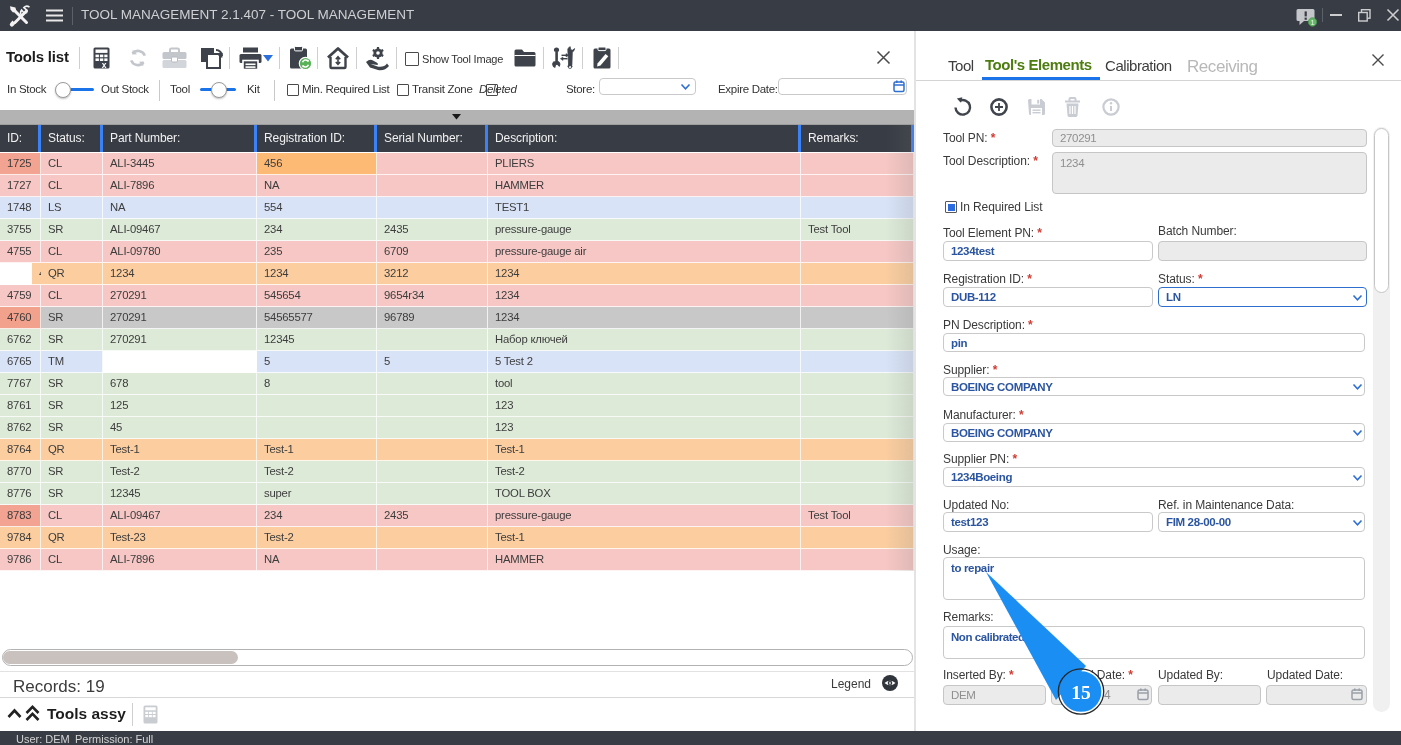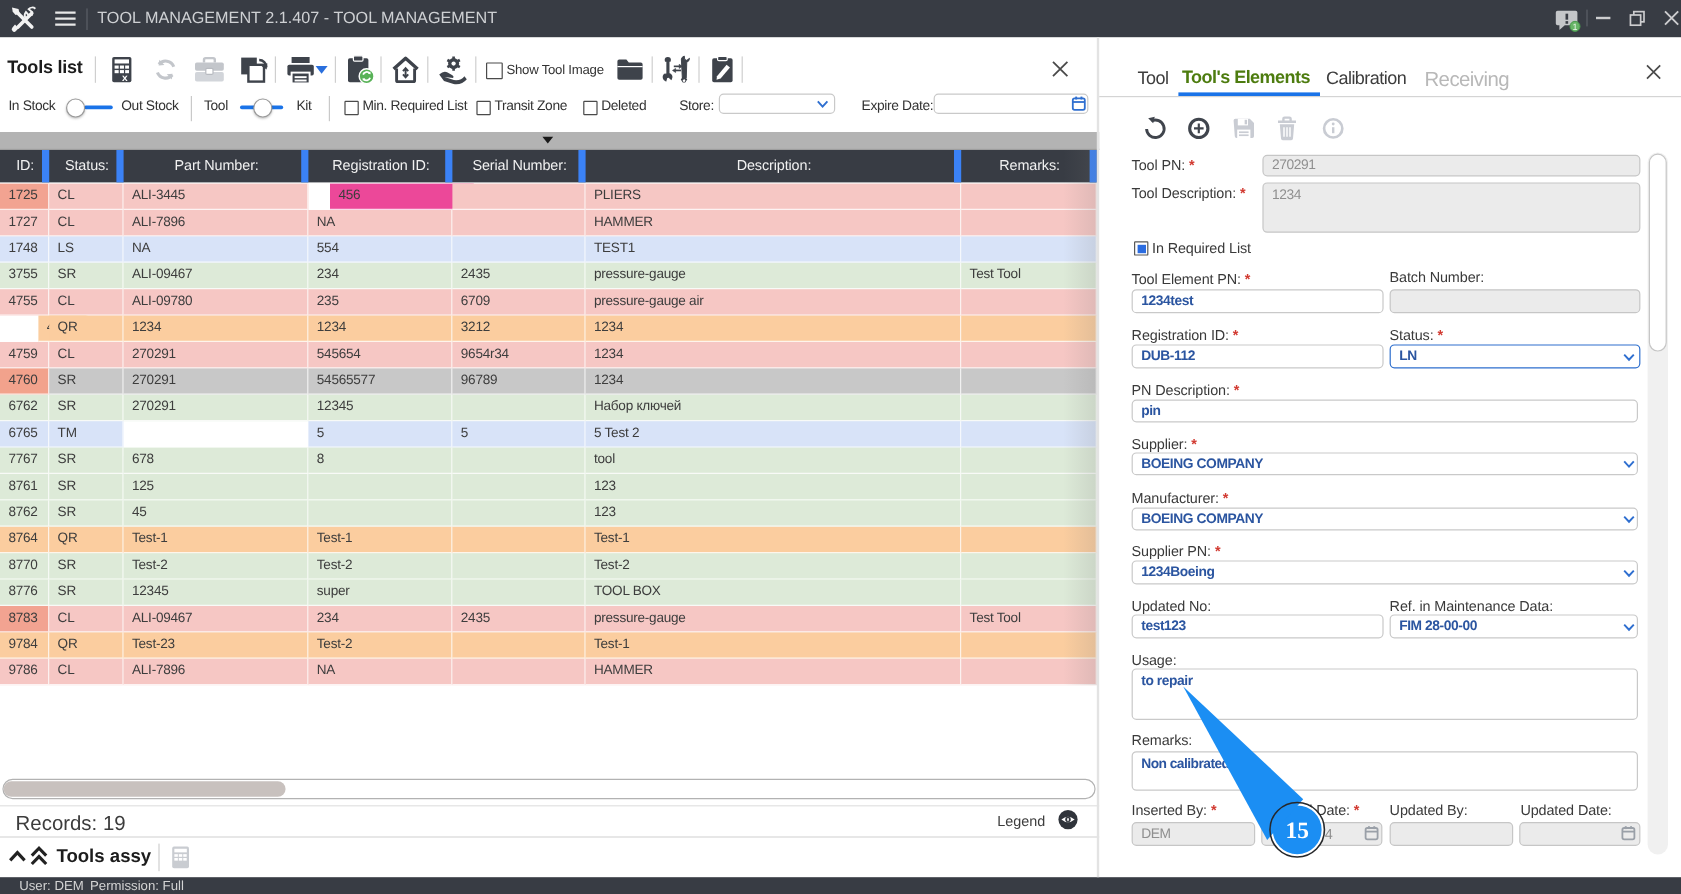--- a/index.html
+++ b/index.html
@@ -8,21 +8,21 @@
 .star{color:#d23b32;font-weight:bold;}
 .inp{position:absolute;border:1px solid #c9c9c9;border-radius:4px;background:#fff;
  font-size:11.5px;letter-spacing:-0.35px;font-weight:bold;color:#2b55a0;box-sizing:border-box;}
 .inp .v{position:absolute;left:7px;top:50%;transform:translateY(-50%);}
 .ta .v{top:4px;transform:none;}
 .dis{background:#ebebeb;border-color:#c6c6c6;}
 .dis .v{color:#8f8f8f;font-weight:normal;}
 .cell{position:absolute;overflow:hidden;white-space:nowrap;font-size:11.3px;letter-spacing:-0.2px;color:#3d3d3d;
  padding:4px 0 0 7px;box-sizing:border-box;height:22px;}
 .hcell{position:absolute;overflow:hidden;white-space:nowrap;font-size:12px;letter-spacing:-0.1px;color:#f1f1f1;
- padding:6px 0 0 7px;box-sizing:border-box;height:27px;border-right:6px solid #3b82f6;text-align:center;}
+ padding:6px 0 0 7px;box-sizing:border-box;height:27px;border-right:3px solid #3b82f6;}
 .cb{position:absolute;width:10px;height:10px;border:1px solid #4a4a4a;background:#fff;border-radius:1px;}
 .ck{position:absolute;font-size:11.5px;letter-spacing:-0.3px;color:#333;white-space:nowrap;}
 svg{position:absolute;overflow:visible;}
 .chev{position:absolute;}
 </style></head>
 <body>
 
 <div class="abs" style="left:0;top:0;width:1401px;height:31px;background:#383c44;"></div>
 <svg class="abs" style="left:8px;top:4px" width="24" height="24" viewBox="0 0 24 24">
 <g fill="none" stroke="#f2f2f2" stroke-width="3" stroke-linecap="round">
@@ -179,21 +179,21 @@
 <div class="ck" style="left:170px;top:83px;">Tool</div>
 <div class="abs" style="left:200px;top:88px;width:36px;height:3px;background:#1a73e8;border-radius:2px;"></div>
 <div class="abs" style="left:211px;top:82px;width:14px;height:14px;border-radius:50%;background:#fff;border:1px solid #9a9a9a;box-shadow:0 1px 2px rgba(0,0,0,0.25);"></div>
 <div class="ck" style="left:247px;top:83px;">Kit</div>
 <div class="abs" style="left:274px;top:80px;width:1px;height:21px;background:#c9c9c9;"></div>
 <div class="cb" style="left:287px;top:84px;"></div>
 <div class="ck" style="left:302px;top:83px;">Min. Required List</div>
 <div class="cb" style="left:397px;top:84px;"></div>
 <div class="ck" style="left:412px;top:83px;">Transit Zone</div>
 <div class="cb" style="left:486px;top:84px;"></div>
-<div class="ck" style="left:501px;top:83px;">Deleted</div>
+<div class="ck" style="left:479px;top:83px;font-style:italic;">Deleted</div>
 <div class="ck" style="left:566px;top:83px;">Store:</div>
 <div class="inp" style="left:599px;top:78px;width:97px;height:17px;"></div>
 <svg class="chev" style="left:681px;top:84px" width="9" height="6" viewBox="0 0 9 6">
     <path d="M0.5 0.5 L4.5 4.8 L8.5 0.5" fill="none" stroke="#2f6fd0" stroke-width="1.6"></path>
   </svg>
 <div class="ck" style="left:718px;top:83px;">Expire Date:</div>
 <div class="inp" style="left:778px;top:78px;width:129px;height:17px;"></div>
 <svg class="chev" style="left:893px;top:80px" width="12" height="13" viewBox="0 0 12 13">
 <rect x="1" y="2" width="10" height="9.5" rx="1.5" fill="none" stroke="#2f6fd0" stroke-width="1.5"></rect>
 <path d="M1 5 h10" stroke="#2f6fd0" stroke-width="1.5"></path>
@@ -208,21 +208,21 @@
 <div class="hcell" style="left:0px;top:125px;width:41px;">ID:</div>
 <div class="hcell" style="left:41px;top:125px;width:62px;">Status:</div>
 <div class="hcell" style="left:103px;top:125px;width:154px;">Part Number:</div>
 <div class="hcell" style="left:257px;top:125px;width:120px;">Registration ID:</div>
 <div class="hcell" style="left:377px;top:125px;width:111px;">Serial Number:</div>
 <div class="hcell" style="left:488px;top:125px;width:313px;">Description:</div>
 <div class="hcell" style="left:801px;top:125px;width:113px;">Remarks:</div>
 <div class="cell" style="left:0px;top:153px;width:41px;background:#f2a391;border-right:1px solid rgba(255,255,255,0.75);border-bottom:1px solid rgba(255,255,255,0.8);">1725</div>
 <div class="cell" style="left:41px;top:153px;width:62px;background:#f6c7c4;border-right:1px solid rgba(255,255,255,0.75);border-bottom:1px solid rgba(255,255,255,0.8);">CL</div>
 <div class="cell" style="left:103px;top:153px;width:154px;background:#f6c7c4;border-right:1px solid rgba(255,255,255,0.75);border-bottom:1px solid rgba(255,255,255,0.8);">ALI-3445</div>
-<div class="cell" style="left:275px;top:153px;width:120px;background:#ec4899;border-right:1px solid rgba(255,255,255,0.75);border-bottom:1px solid rgba(255,255,255,0.8);">456</div>
+<div class="cell" style="left:257px;top:153px;width:120px;background:#fdba74;border-right:1px solid rgba(255,255,255,0.75);border-bottom:1px solid rgba(255,255,255,0.8);">456</div>
 <div class="cell" style="left:377px;top:153px;width:111px;background:#f6c7c4;border-right:1px solid rgba(255,255,255,0.75);border-bottom:1px solid rgba(255,255,255,0.8);"></div>
 <div class="cell" style="left:488px;top:153px;width:313px;background:#f6c7c4;border-right:1px solid rgba(255,255,255,0.75);border-bottom:1px solid rgba(255,255,255,0.8);">PLIERS</div>
 <div class="cell" style="left:801px;top:153px;width:113px;background:#f6c7c4;border-right:1px solid rgba(255,255,255,0.75);border-bottom:1px solid rgba(255,255,255,0.8);"></div>
 <div class="cell" style="left:0px;top:175px;width:41px;background:#f6c7c4;border-right:1px solid rgba(255,255,255,0.75);border-bottom:1px solid rgba(255,255,255,0.8);">1727</div>
 <div class="cell" style="left:41px;top:175px;width:62px;background:#f6c7c4;border-right:1px solid rgba(255,255,255,0.75);border-bottom:1px solid rgba(255,255,255,0.8);">CL</div>
 <div class="cell" style="left:103px;top:175px;width:154px;background:#f6c7c4;border-right:1px solid rgba(255,255,255,0.75);border-bottom:1px solid rgba(255,255,255,0.8);">ALI-7896</div>
 <div class="cell" style="left:257px;top:175px;width:120px;background:#f6c7c4;border-right:1px solid rgba(255,255,255,0.75);border-bottom:1px solid rgba(255,255,255,0.8);">NA</div>
 <div class="cell" style="left:377px;top:175px;width:111px;background:#f6c7c4;border-right:1px solid rgba(255,255,255,0.75);border-bottom:1px solid rgba(255,255,255,0.8);"></div>
 <div class="cell" style="left:488px;top:175px;width:313px;background:#f6c7c4;border-right:1px solid rgba(255,255,255,0.75);border-bottom:1px solid rgba(255,255,255,0.8);">HAMMER</div>
 <div class="cell" style="left:801px;top:175px;width:113px;background:#f6c7c4;border-right:1px solid rgba(255,255,255,0.75);border-bottom:1px solid rgba(255,255,255,0.8);"></div>

